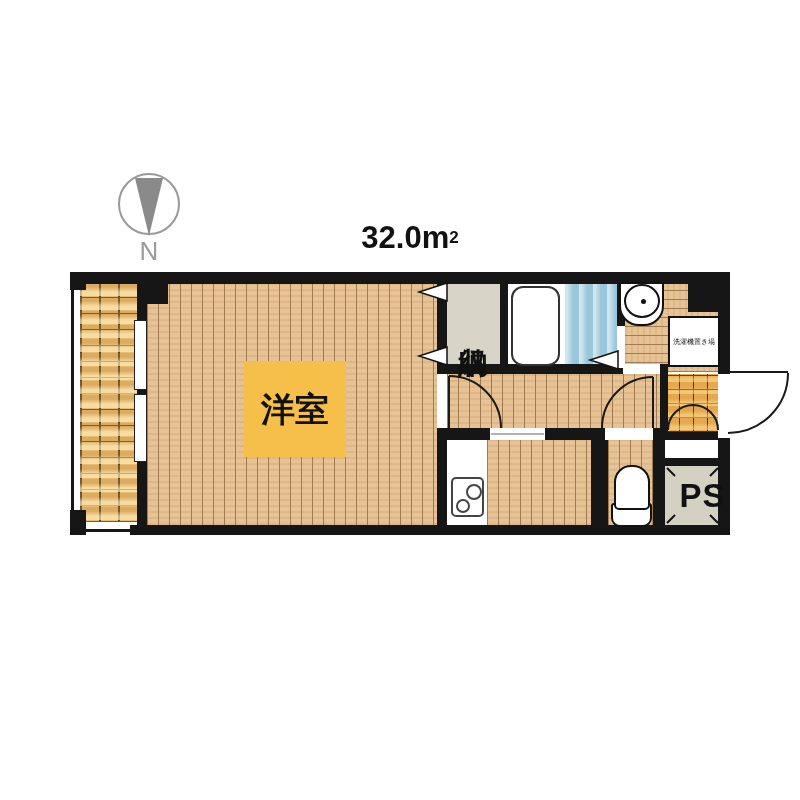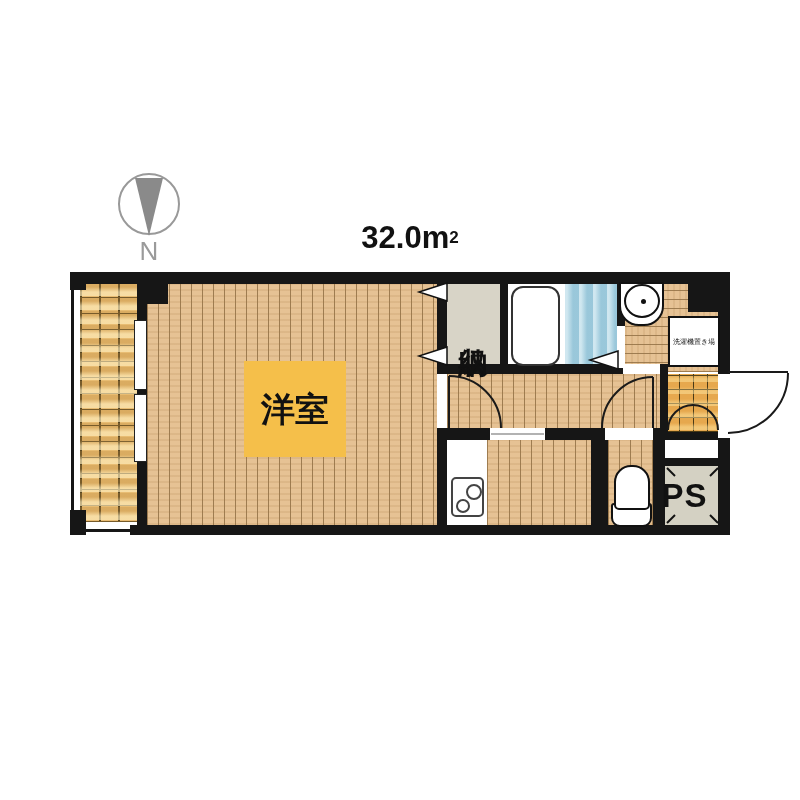--- a/index.html
+++ b/index.html
@@ -132,13 +132,13 @@
 </div>
 
 <div class="label" style="left:134px;top:236px;width:30px;height:30px;font-size:26px;color:#9a9a9a;font-weight:400;">N</div>
 
 <div class="label" style="left:244px;top:361px;width:102px;height:96px;background:#F5BF4A;flex-direction:row;line-height:1.25;">
   <span style="font-size:34px;font-weight:600;">洋室</span>
 </div>
 
 <div class="label" style="left:447px;top:284px;width:53px;height:84px;writing-mode:vertical-rl;text-orientation:upright;font-size:29px;font-weight:600;letter-spacing:2px;">収納</div>
 
-<div class="label" style="left:657px;top:466px;width:55px;height:59px;font-size:33px;font-weight:600;letter-spacing:1px;text-align:right;">PS</div>
+<div class="label" style="left:675px;top:466px;width:55px;height:59px;font-size:33px;font-weight:600;letter-spacing:1px;text-align:right;">PS</div>
 
 </body></html>

